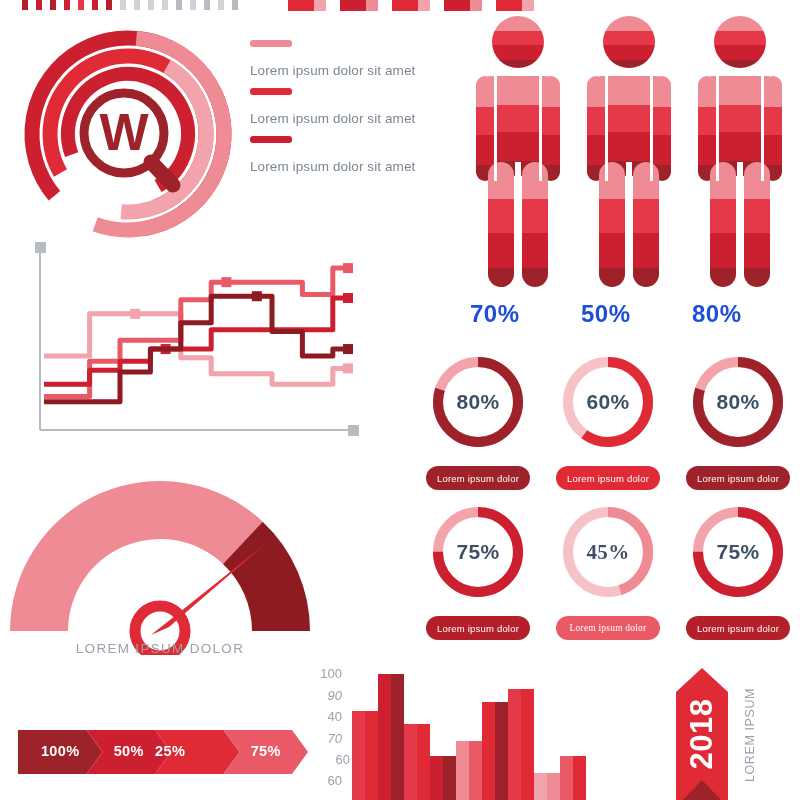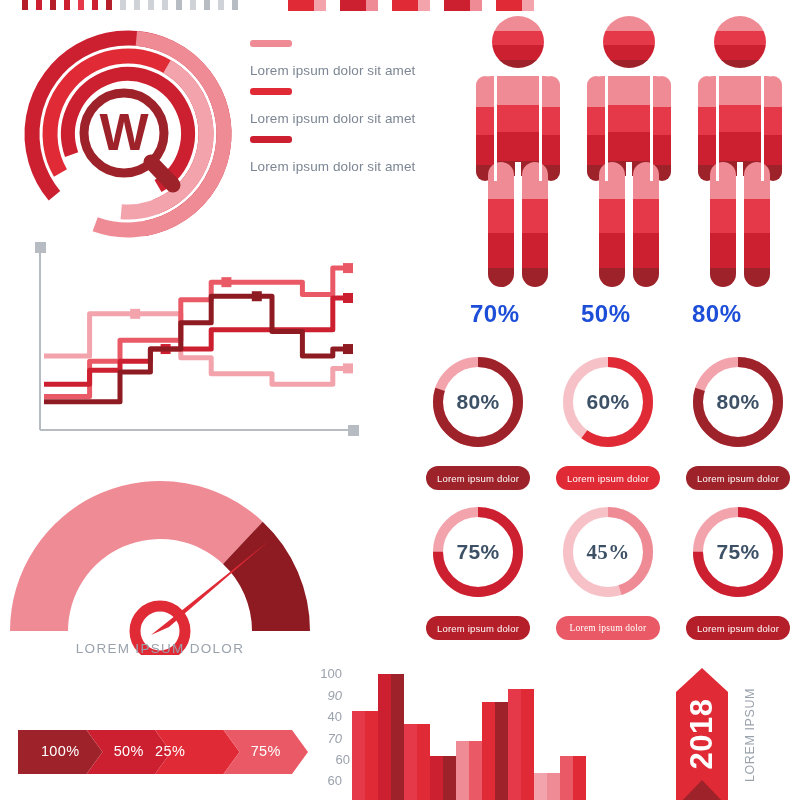--- a/index.html
+++ b/index.html
@@ -56,21 +56,21 @@
   }
   .gauge-body {
     font-size: 13.5px; color: #98a0ab; line-height: 18px;
     margin-top: 6px; padding: 0 18px;
   }
 
   
   #chevron-block { left: 18px; top: 730px; width: 290px; height: 46px; }
   .chev-label {
     position: absolute; color: #ffffff;
-    font-size: 14.5px; font-weight: normal; letter-spacing: 0.4px;
+    font-size: 14.5px; font-weight: bold; letter-spacing: 0.4px;
   }
 
   
   #people-block { left: 470px; top: 12px; width: 320px; height: 330px; }
   .person { position: absolute; top: 0; width: 96px; height: 285px; }
   .person-pct {
     position: absolute; top: 288px; width: 96px; text-align: left;
     font-size: 24px; font-weight: bold; color: #1d4ed8; letter-spacing: 0.5px;
   }
 

